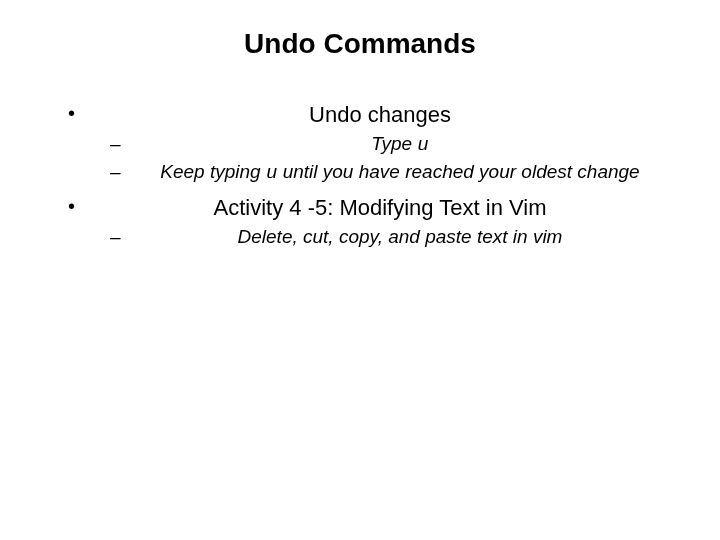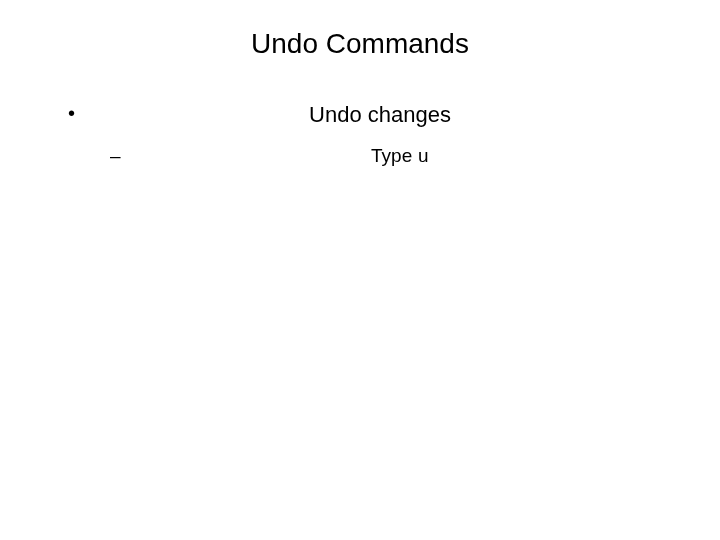--- a/index.html
+++ b/index.html
@@ -6,21 +6,21 @@
   html, body { width: 720px; height: 540px; }
   body {
     font-family: Arial, Helvetica, sans-serif;
     background: #fff;
     color: #000;
     padding: 28px 50px 0 50px;
   }
   .title {
     text-align: center;
     font-size: 28px;
-    font-weight: 400;
+    font-weight: 700;
     margin-bottom: 42px;
   }
   ul.level1 {
     list-style: none;
     padding-left: 18px;
     text-align: center;
   }
   ul.level1 > li {
     position: relative;
     padding-left: 22px;
@@ -30,22 +30,23 @@
   ul.level1 > li::before {
     content: "•";
     position: absolute;
     left: 0;
     top: 0;
     font-size: 20px;
   }
   ul.level2 {
     list-style: none;
     padding-left: 20px;
-    margin-top: 16px;
+    margin-top: 4px;
     margin-bottom: 10px;
+    font-style: italic;
   }
   ul.level2 > li {
     position: relative;
     padding-left: 20px;
     font-size: 19px;
     line-height: 1.3;
     margin-bottom: 2px;
   }
   ul.level2 > li::before {
     content: "–";
@@ -62,15 +63,26 @@
 
 <h1 class="title">Undo Commands</h1>
 
 <ul class="level1">
   <li>
     <span>Undo changes</span>
     <ul class="level2">
       <li>
         <span>Type </span><span class="mono">u</span>
       </li>
+      <li>
+        <span>Keep typing </span><span class="mono">u</span><span> until you have reached your oldest change</span>
+      </li>
+    </ul>
+  </li>
+  <li>
+    <span>Activity 4 -5: Modifying Text in Vim</span>
+    <ul class="level2">
+      <li>
+        <span>Delete, cut, copy, and paste text in vim</span>
+      </li>
     </ul>
   </li>
 </ul>
 
 </body></html>

